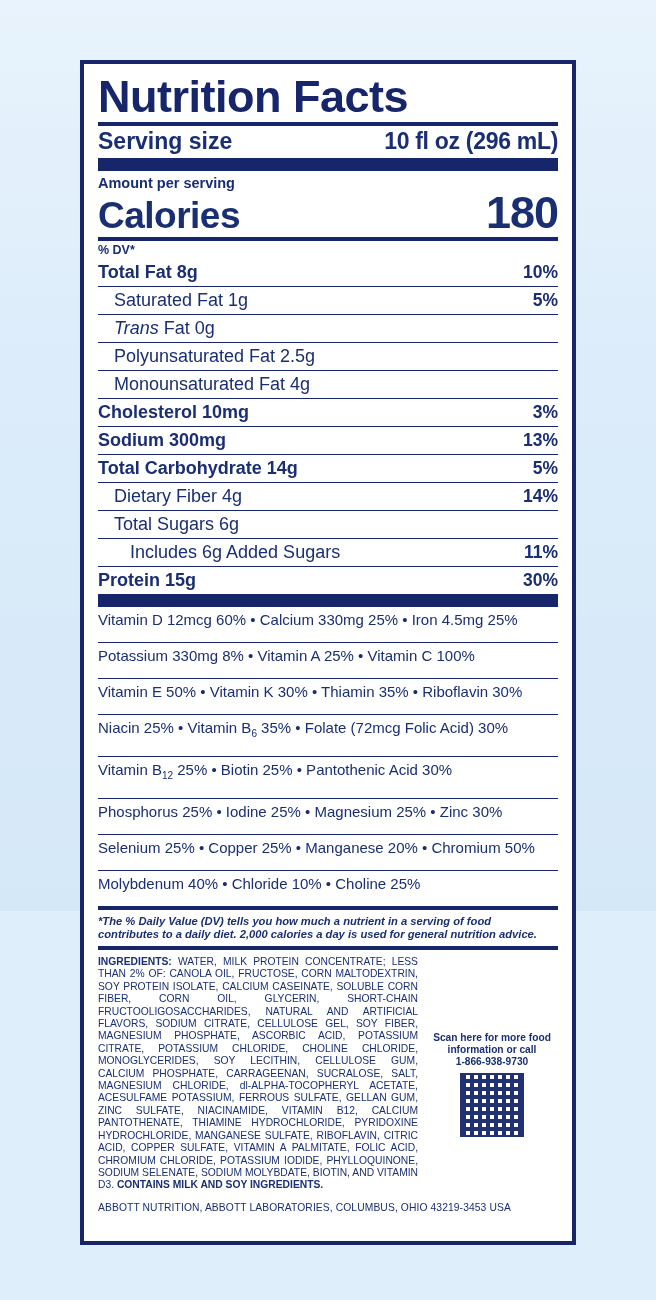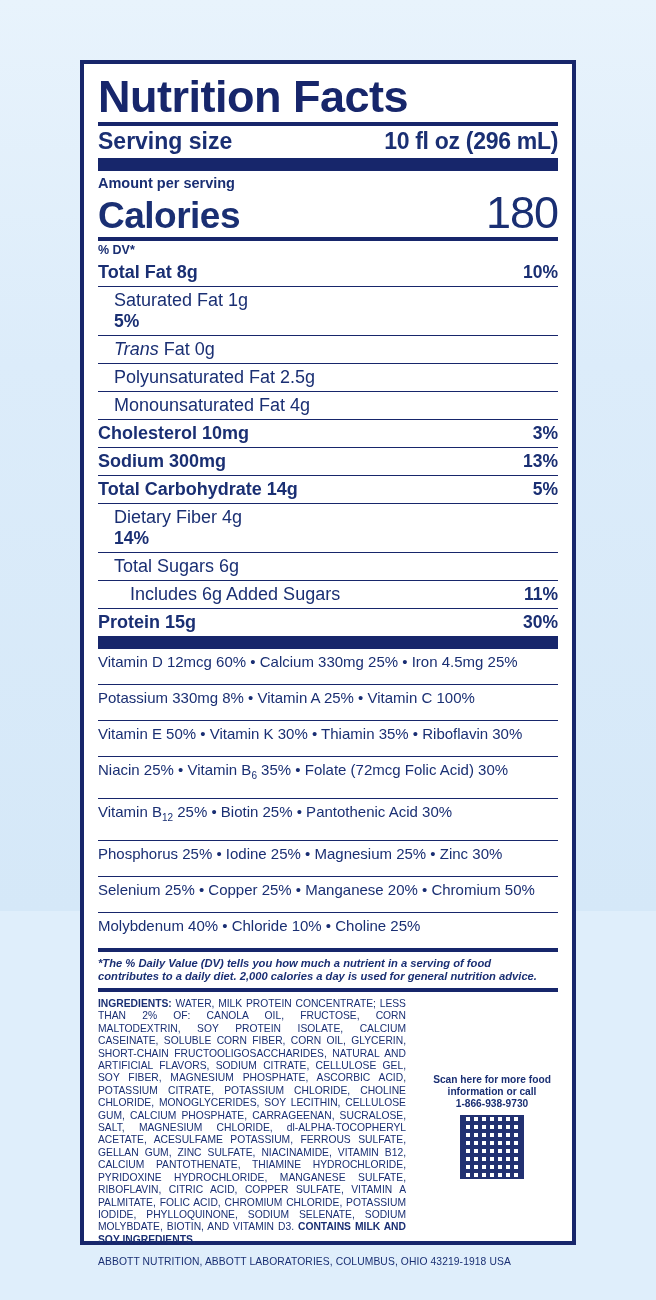--- a/index.html
+++ b/index.html
@@ -74,21 +74,21 @@
     padding-bottom: 2px;
   }
   .cal-label {
     font-size: 37px;
     font-weight: bold;
     line-height: 38px;
     letter-spacing: -0.5px;
   }
   .cal-value {
     font-size: 45px;
-    font-weight: normal;
+    font-weight: bold;
     line-height: 44px;
     letter-spacing: -1px;
   }
 
   .dv-head {
     text-align: left;
     font-size: 12.5px;
     font-weight: bold;
     padding: 2px 0 2px 0;
   }
@@ -99,21 +99,21 @@
     justify-content: space-between;
     align-items: flex-start;
     font-size: 18px;
     padding: 3px 0 3px 0;
     border-bottom: 1px solid #17266b;
     line-height: 21px;
   }
   .nrow .nm { }
   .nrow .nm b { font-weight: bold; }
   .nrow .pct { font-weight: bold; font-size: 17.5px; }
-  .indent1 { padding-left: 16px; flex-direction: column; }
+  .indent1 { padding-left: 16px; }
   .indent2 { padding-left: 32px; }
   .italic { font-style: italic; }
 
   .protein-row {
     border-bottom: none;
   }
 
   
   .vit-rows { }
   .vrow {
@@ -130,21 +130,21 @@
     font-size: 11.2px;
     line-height: 13px;
     padding: 5px 0 5px 0;
     font-weight: bold;
     font-style: italic;
   }
 
   
   .ing-wrap {
     display: flex;
-    gap: 20px;
+    gap: 8px;
     padding-top: 6px;
   }
   .ingredients {
     font-size: 10.3px;
     line-height: 12.4px;
     text-align: justify;
     flex: 1;
   }
   .ingredients b { font-weight: bold; }
 
@@ -281,17 +281,17 @@
         <div class="scan-box">
           <div class="scan-text">
             <span>Scan here for more food</span><br>
             <span>information or call</span><br>
             <span>1-866-938-9730</span>
           </div>
           <div class="qr"></div>
         </div>
       </div>
 
-      <div class="addr">ABBOTT NUTRITION, ABBOTT LABORATORIES, COLUMBUS, OHIO 43219-1918 USA</div>
+      <div class="addr">ABBOTT NUTRITION, ABBOTT LABORATORIES, COLUMBUS, OHIO 43219-3453 USA</div>
 
     </div>
   </div>
 </div>
 
 </body></html>

